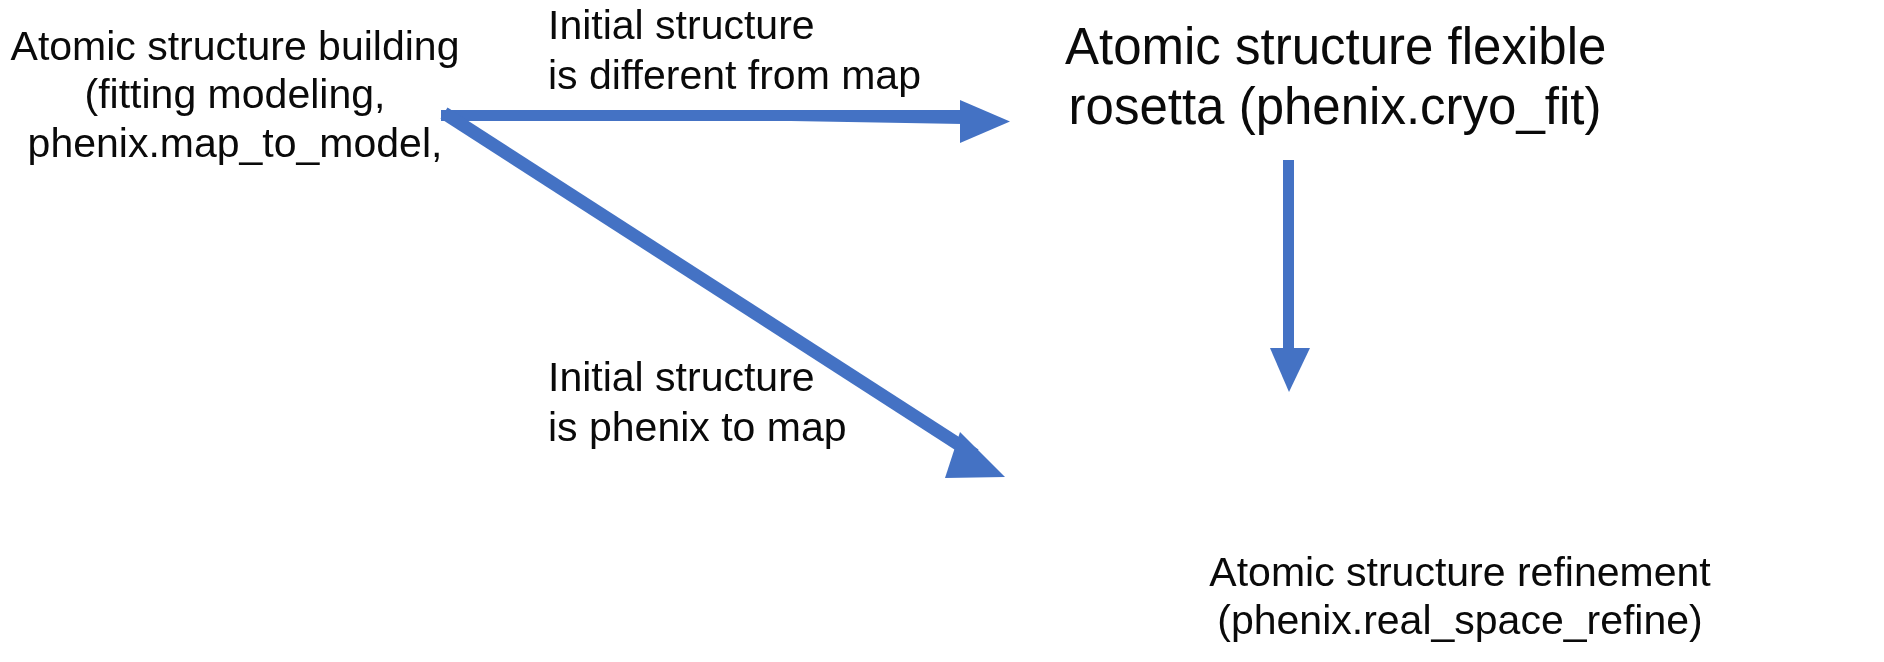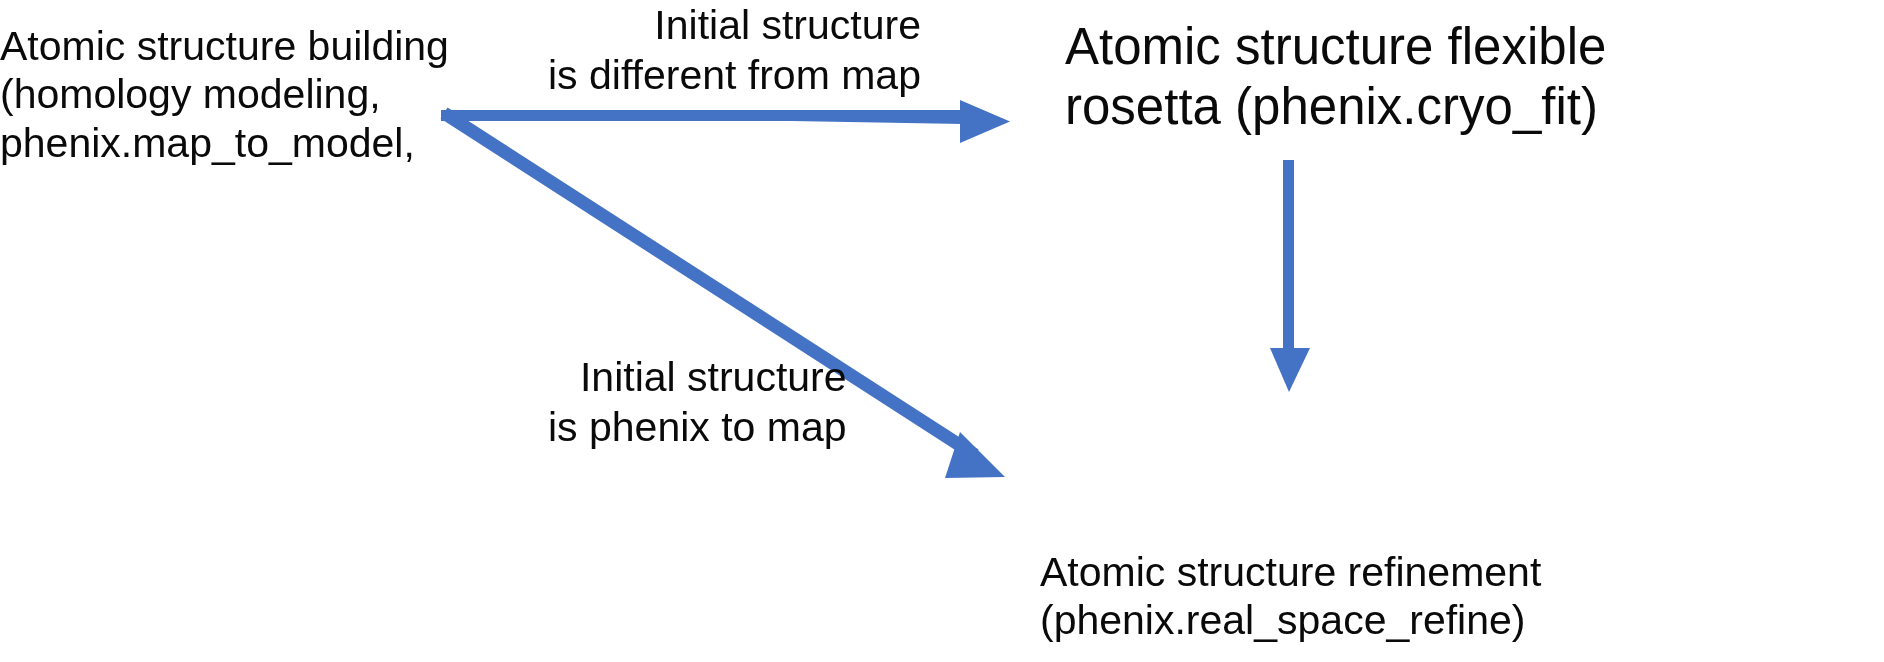--- a/index.html
+++ b/index.html
@@ -13,31 +13,31 @@
   }
   #canvas {
     position: relative;
     width: 1884px;
     height: 662px;
     background: #ffffff;
     overflow: hidden;
   }
   .node {
     position: absolute;
-    text-align: left;
+    text-align: center;
     line-height: 1.18;
     color: #0a0a0a;
     font-weight: 400;
     white-space: nowrap;
   }
   .node .line { display: block; }
   .ital { }
   .edge-label {
     position: absolute;
-    text-align: right;
+    text-align: left;
     line-height: 1.22;
     color: #0a0a0a;
     white-space: nowrap;
   }
   .edge-label .line { display: block; }
 
   
   #node-build {
     left: 0px;  top: 22px;  width: 470px;
     font-size: 41px;
@@ -86,21 +86,21 @@
     </g>
 
     <g>
       <rect x="1283" y="160" width="11" height="196" fill="#4472C4"></rect>
       <polygon points="1270,348 1310,348 1289,392" fill="#4472C4"></polygon>
     </g>
   </svg>
 
   <div class="node" id="node-build">
     <span class="line">Atomic structure building</span>
-    <span class="line">(homology modeling,</span>
+    <span class="line">(fitting modeling,</span>
     <span class="line ital">phenix.map_to_model,</span>
   </div>
 
   <div class="node" id="node-fit">
     <span class="line">Atomic structure flexible</span>
     <span class="line"><span>rosetta (</span><span class="ital">phenix.cryo_fit</span><span>)</span></span>
   </div>
 
   <div class="node" id="node-refine">
     <span class="line">Atomic structure refinement</span>

